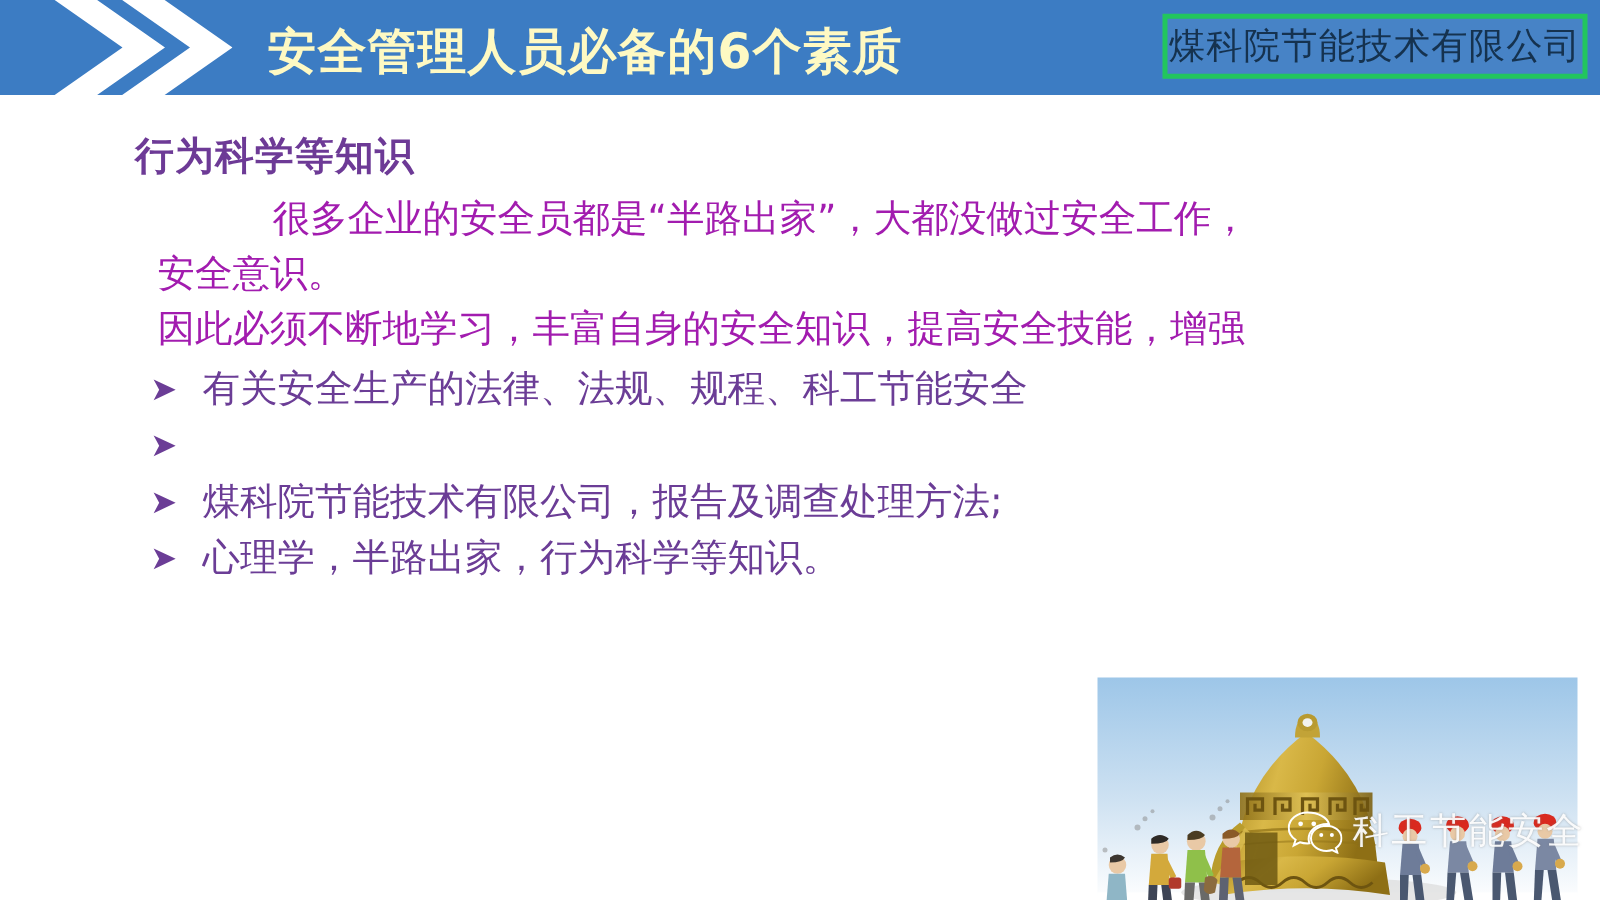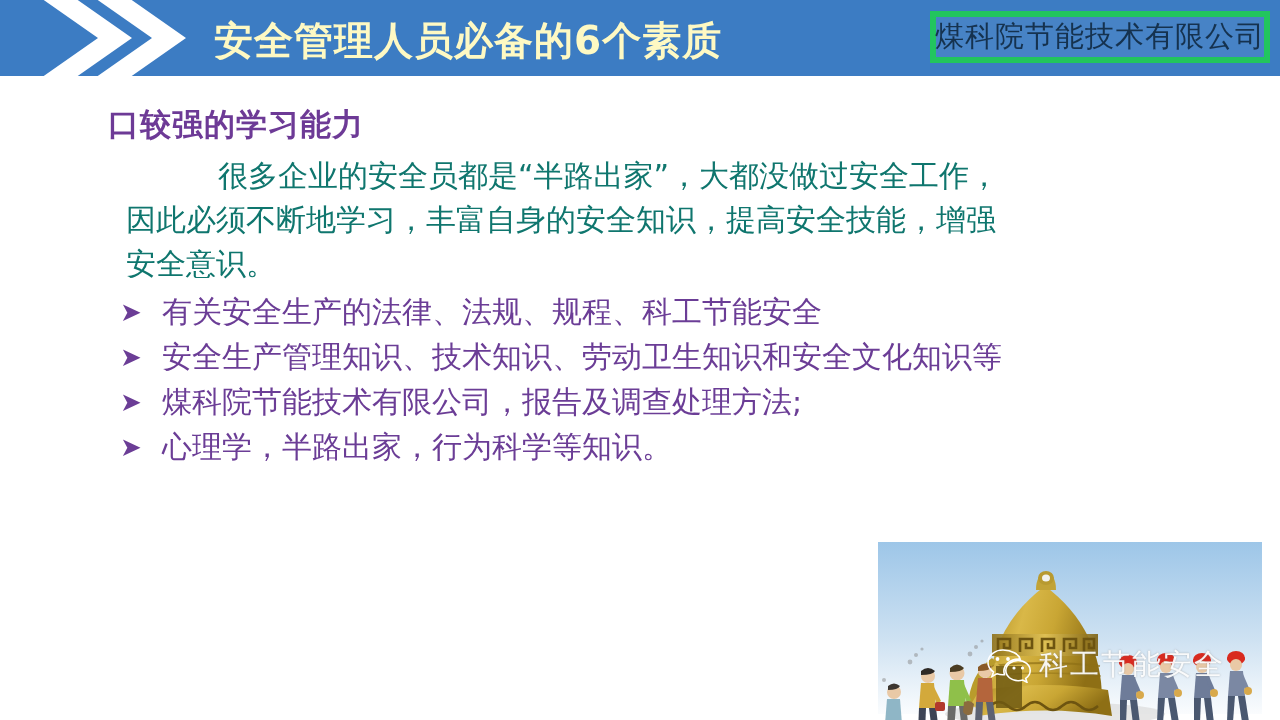--- a/index.html
+++ b/index.html
@@ -68,21 +68,21 @@
     letter-spacing: 0.5px;
     line-height: 12px;
     margin-top: -1px;
   }
   .company-box {
     position: absolute;
     left: 930px;
     top: 11px;
     width: 340px;
     height: 52px;
-    border: 6px solid #22c55e;
+    border: 4px solid #22c55e;
     background: rgba(255,255,255,0.06);
     box-sizing: border-box;
     display: flex;
     align-items: center;
     justify-content: center;
   }
   .company-name {
     font-size: 29px;
     color: #15324f;
     letter-spacing: 1px;
@@ -108,21 +108,21 @@
     letter-spacing: 1px;
     white-space: nowrap;
   }
   .para {
     position: absolute;
     left: 108px;
     top: 78px;
     width: 1130px;
     font-size: 30px;
     line-height: 44px;
-    color: #0f766e;
+    color: #a21caf;
     text-indent: 0;
   }
   .para-line {
     white-space: nowrap;
     display: block;
   }
   .para-line.indent {
     padding-left: 110px;
   }
   .para-line.hang {
@@ -167,21 +167,21 @@
     background: #ffffff;
     overflow: hidden;
   }
   .illu-svg {
     display: block;
     width: 400px;
     height: 252px;
   }
   .watermark {
     position: absolute;
-    left: 987px;
+    left: 1030px;
     top: 645px;
     display: flex;
     align-items: center;
     gap: 8px;
     pointer-events: none;
     text-align: right;
   }
   .wechat-icon {
     width: 44px;
     height: 36px;
@@ -211,38 +211,37 @@
     <div class="header-title">安全管理人员必备的6个素质</div>
 
 
     <div class="company-box">
       <span class="company-name">煤科院节能技术有限公司</span>
     </div>
   </div>
 
   <div class="content">
 
-    <div class="section-heading">口较强的学习能力</div>
+    <div class="section-heading">行为科学等知识</div>
 
     <div class="para">
       <span class="para-line indent">很多企业的安全员都是“半路出家”，大都没做过安全工作，</span>
+      <span class="para-line hang">安全意识。</span>
       <span class="para-line hang">因此必须不断地学习，丰富自身的安全知识，提高安全技能，增强</span>
-      <span class="para-line hang">安全意识。</span>
     </div>
 
     <div class="bullets">
 
       <div class="bullet-row">
         <span class="bullet-mark">➤</span>
         <span class="bullet-text">有关安全生产的法律、法规、规程、科工节能安全</span>
       </div>
 
       <div class="bullet-row">
         <span class="bullet-mark">➤</span>
-        <span class="bullet-text">安全生产管理知识、技术知识、劳动卫生知识和安全文化知识等</span>
       </div>
 
       <div class="bullet-row">
         <span class="bullet-mark">➤</span>
         <span class="bullet-text">煤科院节能技术有限公司，报告及调查处理方法;</span>
       </div>
 
       <div class="bullet-row">
         <span class="bullet-mark">➤</span>
         <span class="bullet-text">心理学，半路出家，行为科学等知识。</span>

